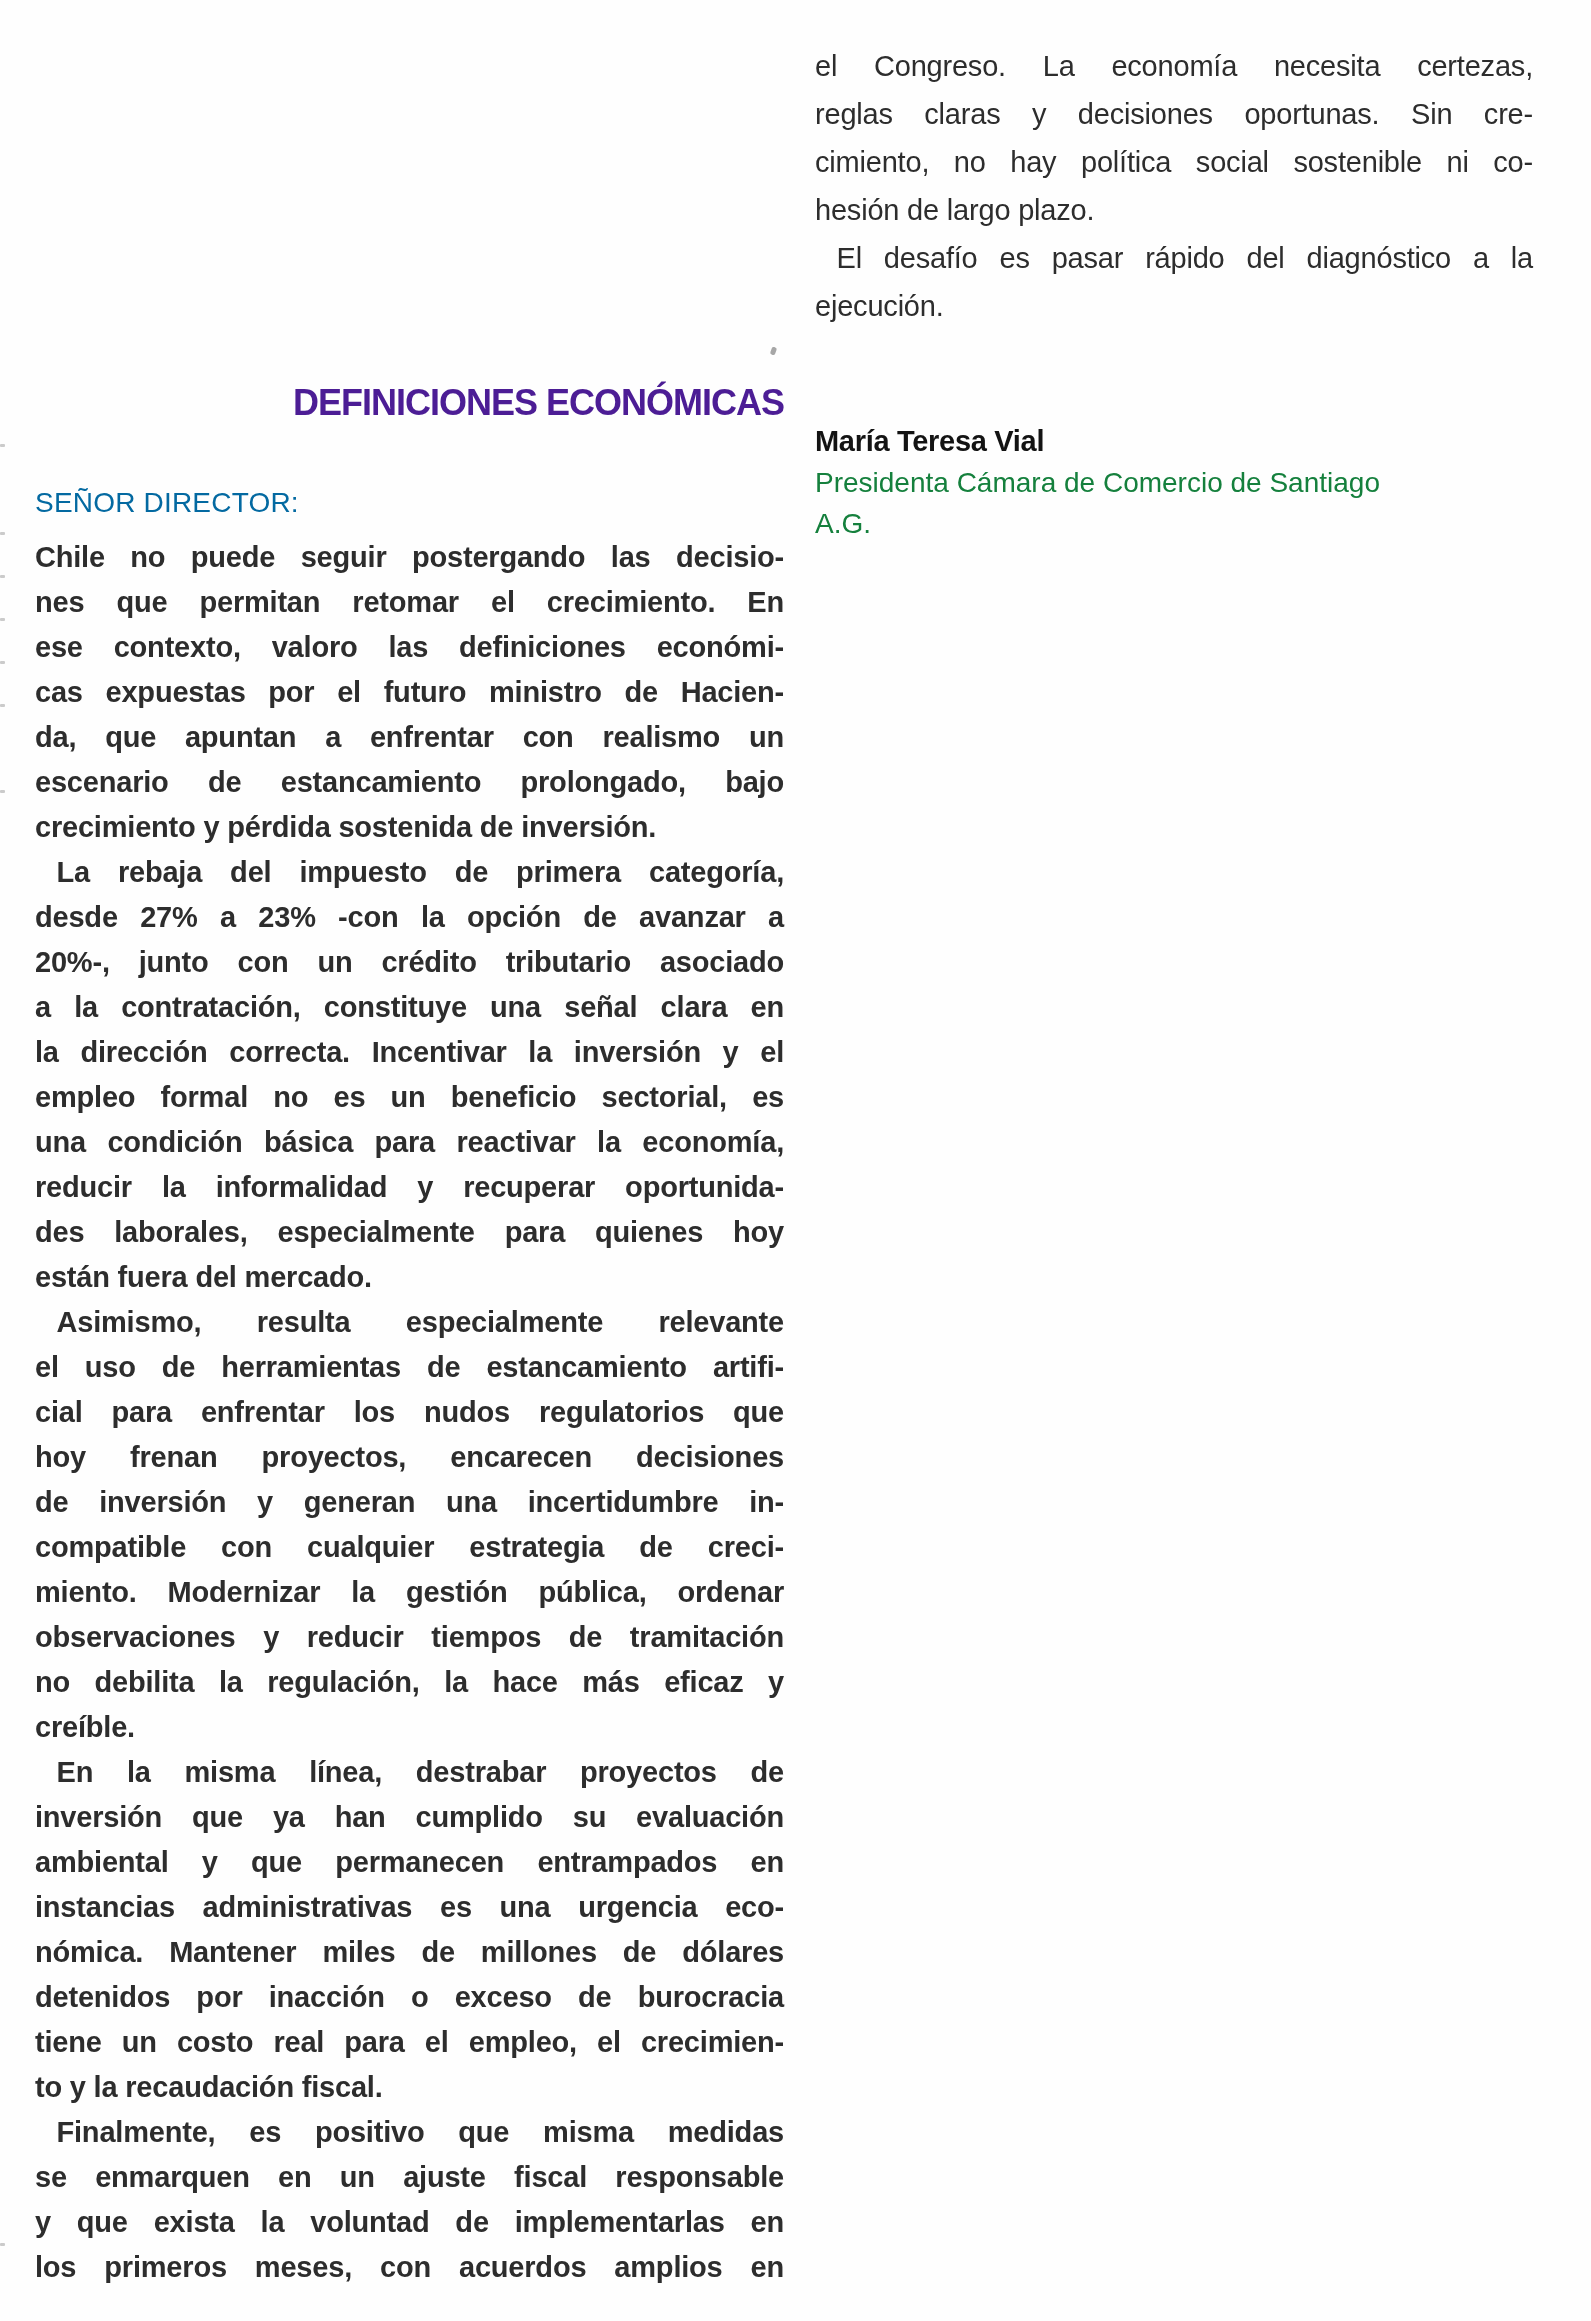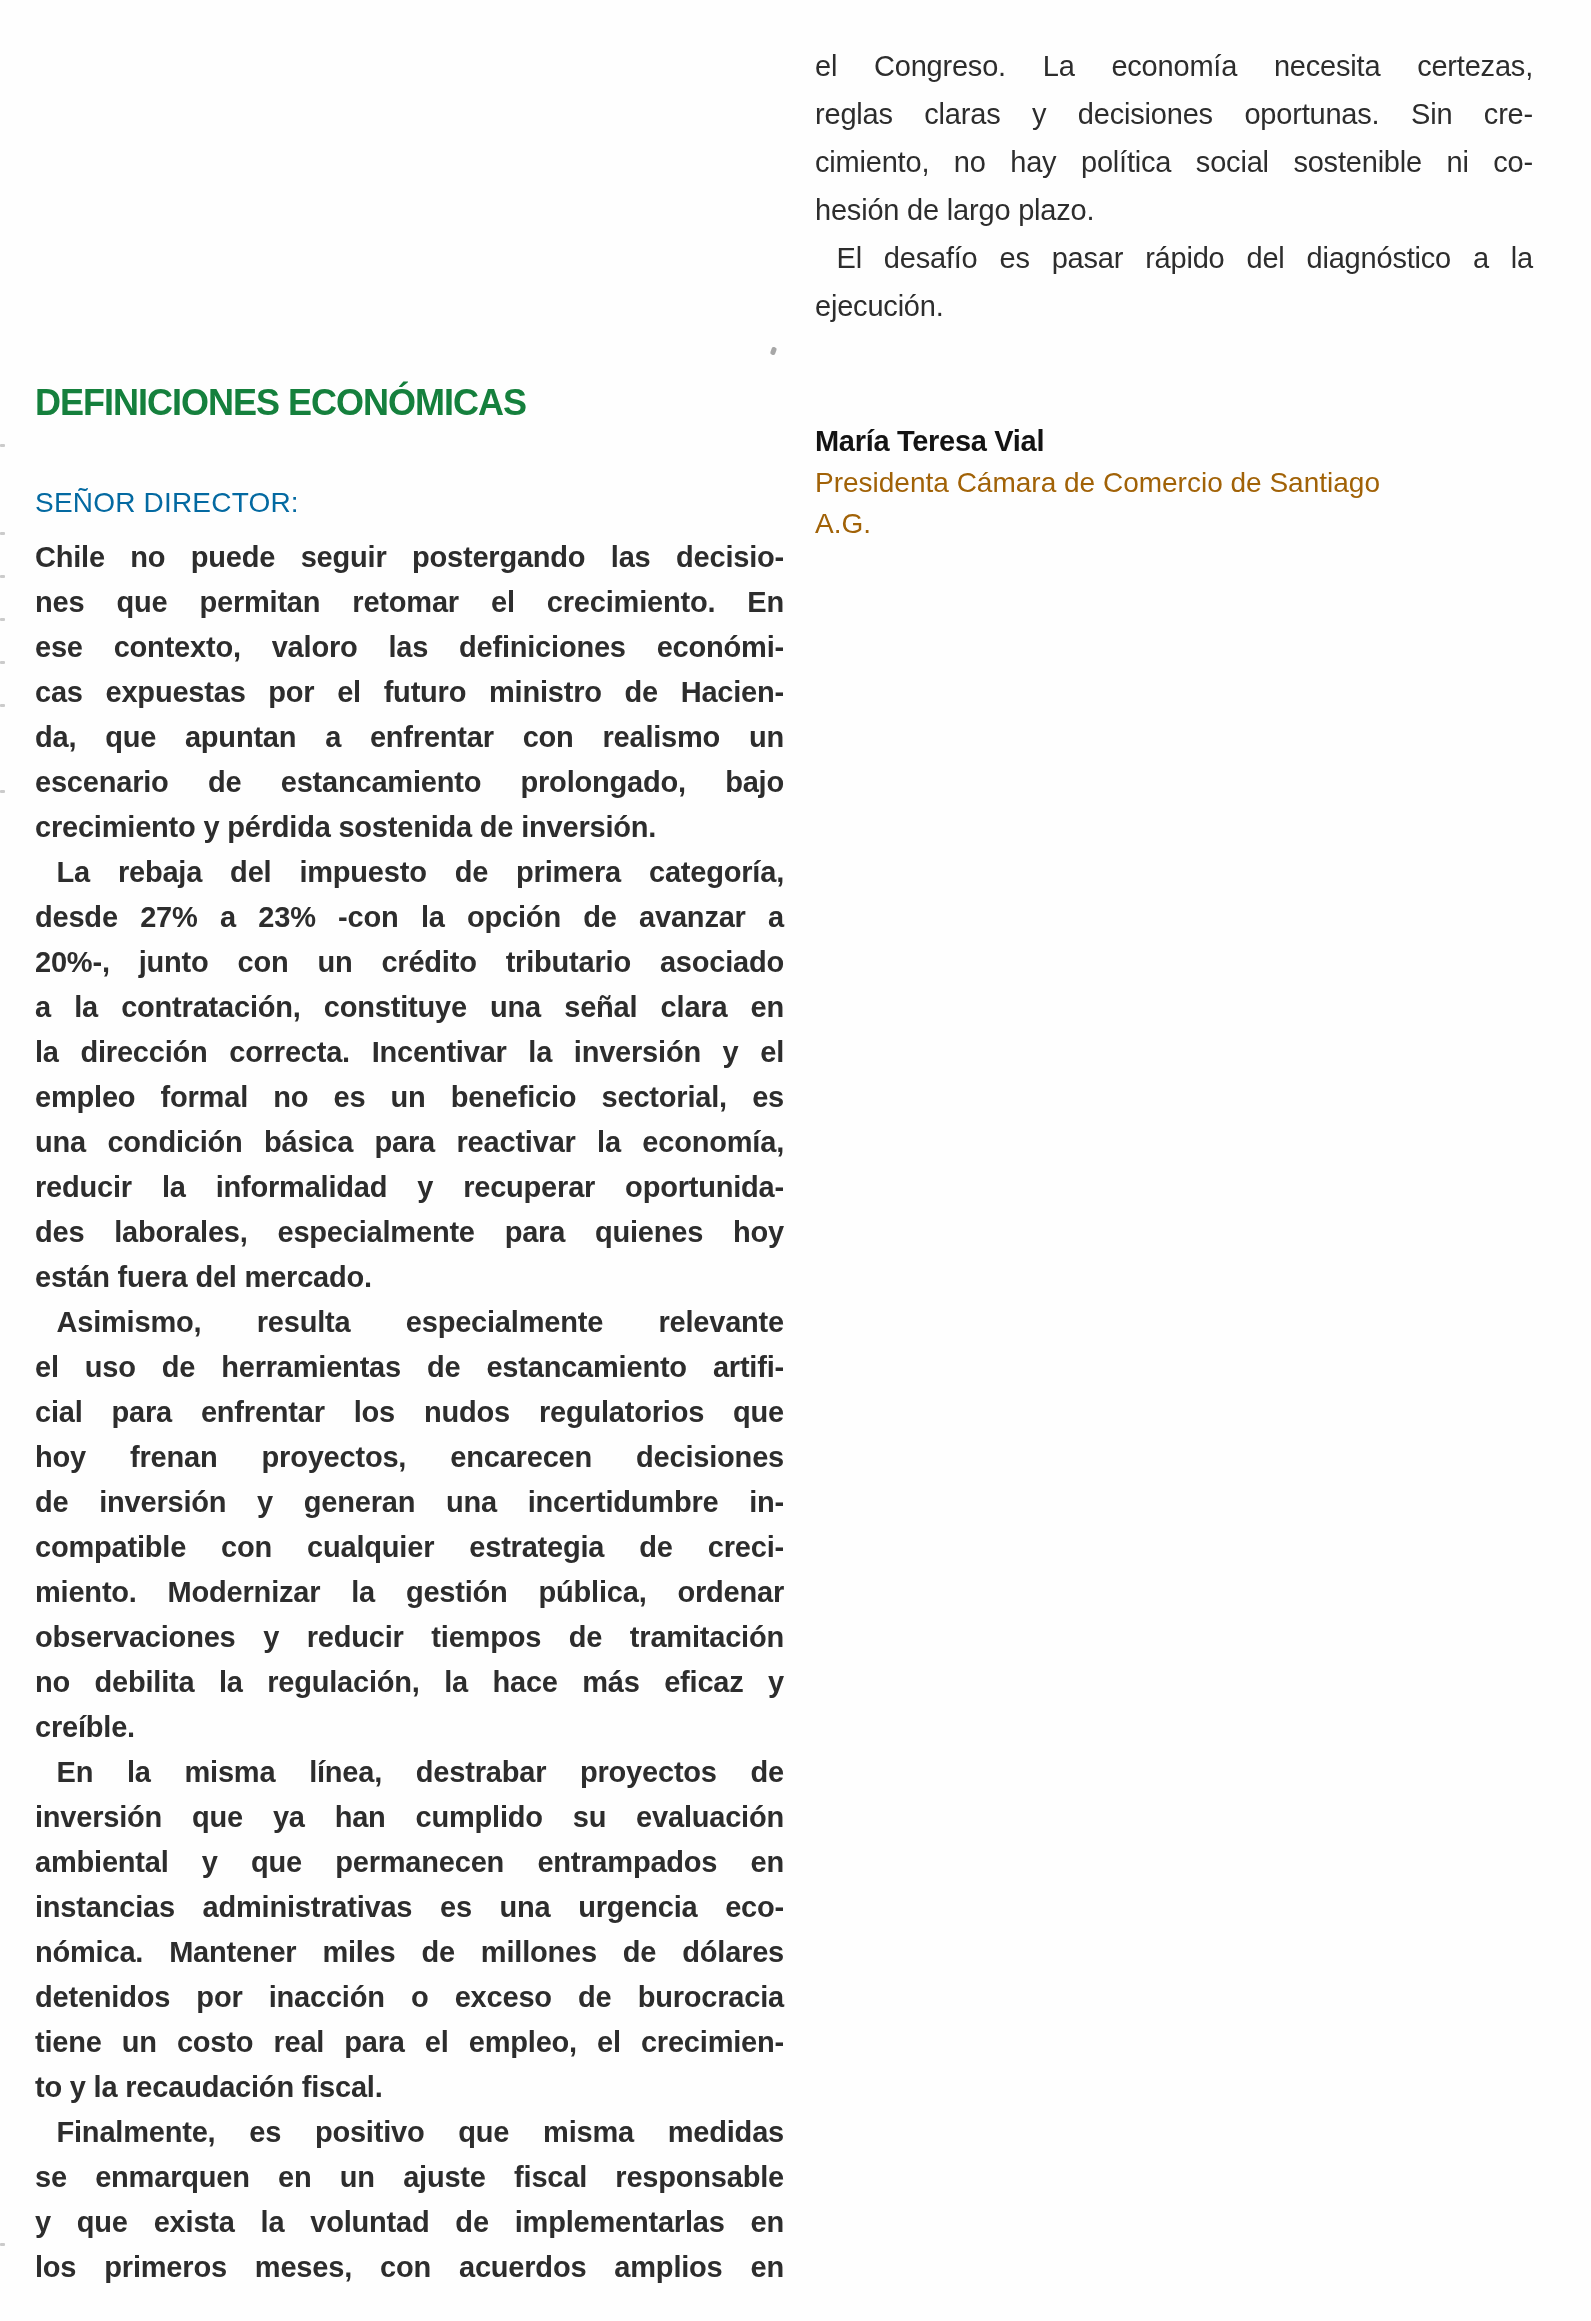--- a/index.html
+++ b/index.html
@@ -30,21 +30,22 @@
     top: 39px;
     width: 718px;
   }
 
   
   .headline {
     font-size: 36px;
     line-height: 39px;
     font-weight: 700;
     letter-spacing: -1px;
-    color: #15803d;
+    color: #4c1d95;
+    text-align: right;
   }
   .salutation {
     margin-top: 64px;
     font-size: 28px;
     line-height: 33px;
     letter-spacing: 0.2px;
     color: #0369a1;
   }
 
   
@@ -69,21 +70,21 @@
   .sig-name {
     font-size: 29px;
     line-height: 41px;
     font-weight: 700;
     letter-spacing: -0.3px;
     color: #131313;
   }
   .sig-title {
     font-size: 28px;
     line-height: 41px;
-    color: #a16207;
+    color: #15803d;
   }
 
   
   .edge-mark {
     position: absolute;
     left: 0;
     width: 4.9px;
     height: 2.9px;
     background: #8d8d8d;
     opacity: 0.45;

